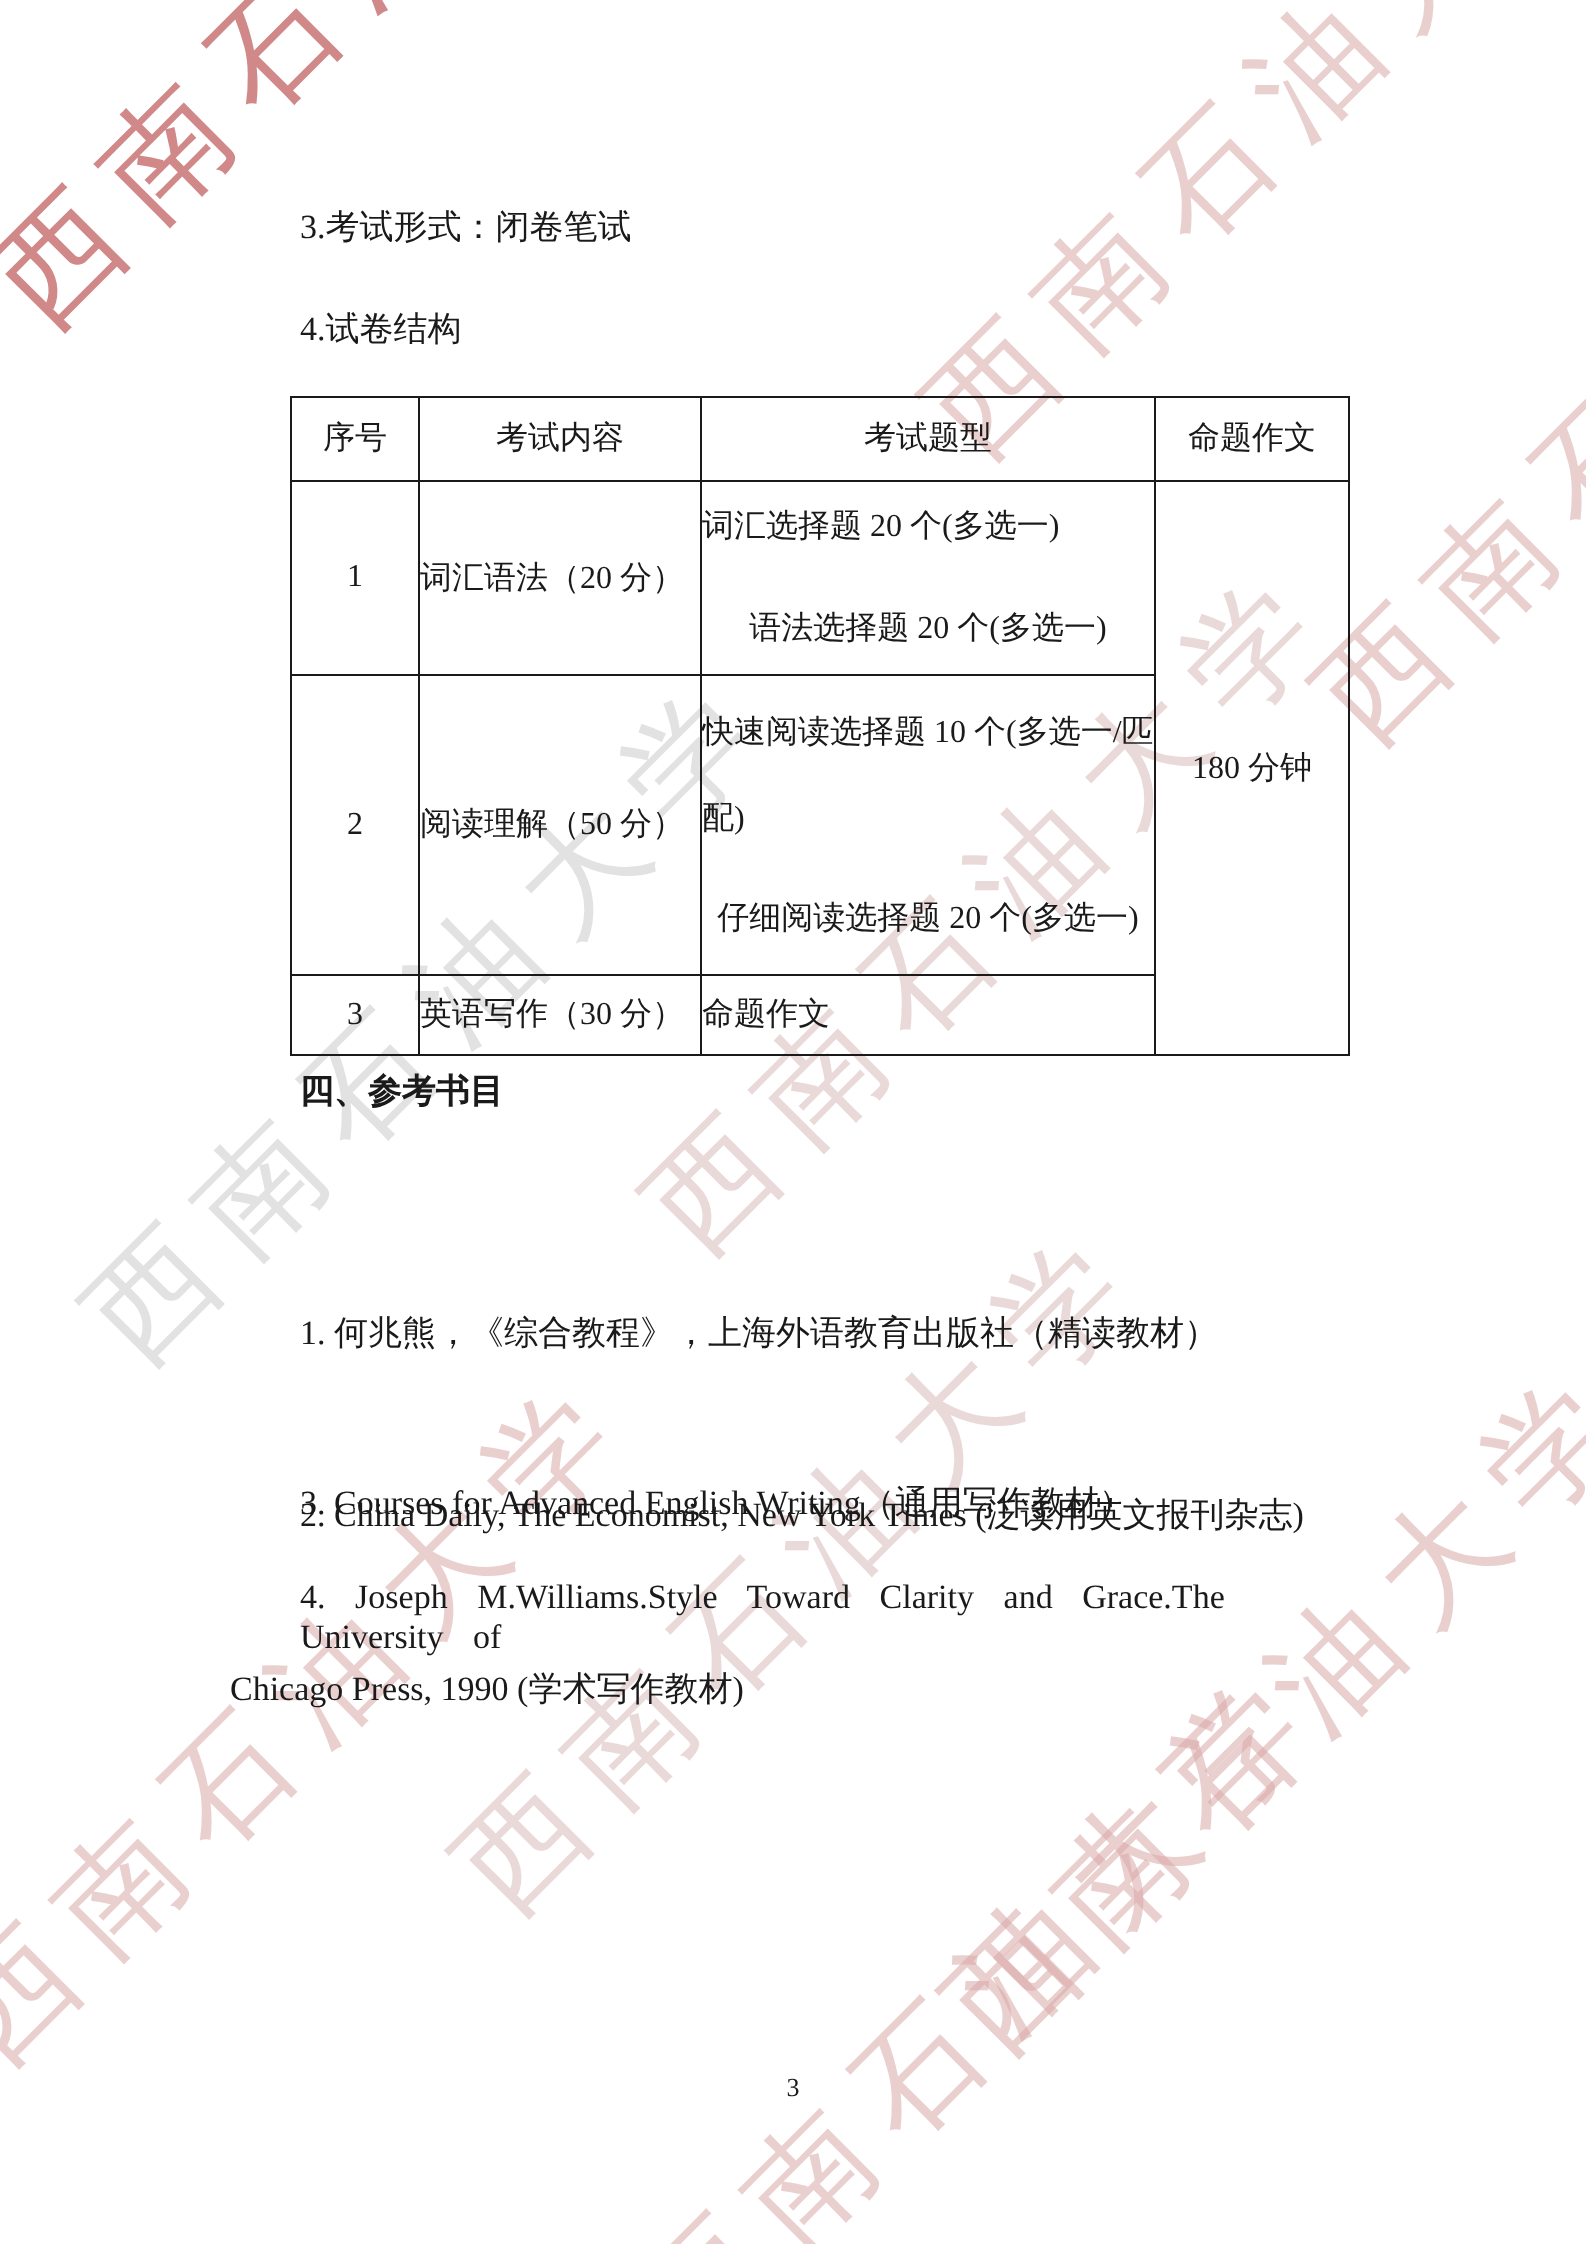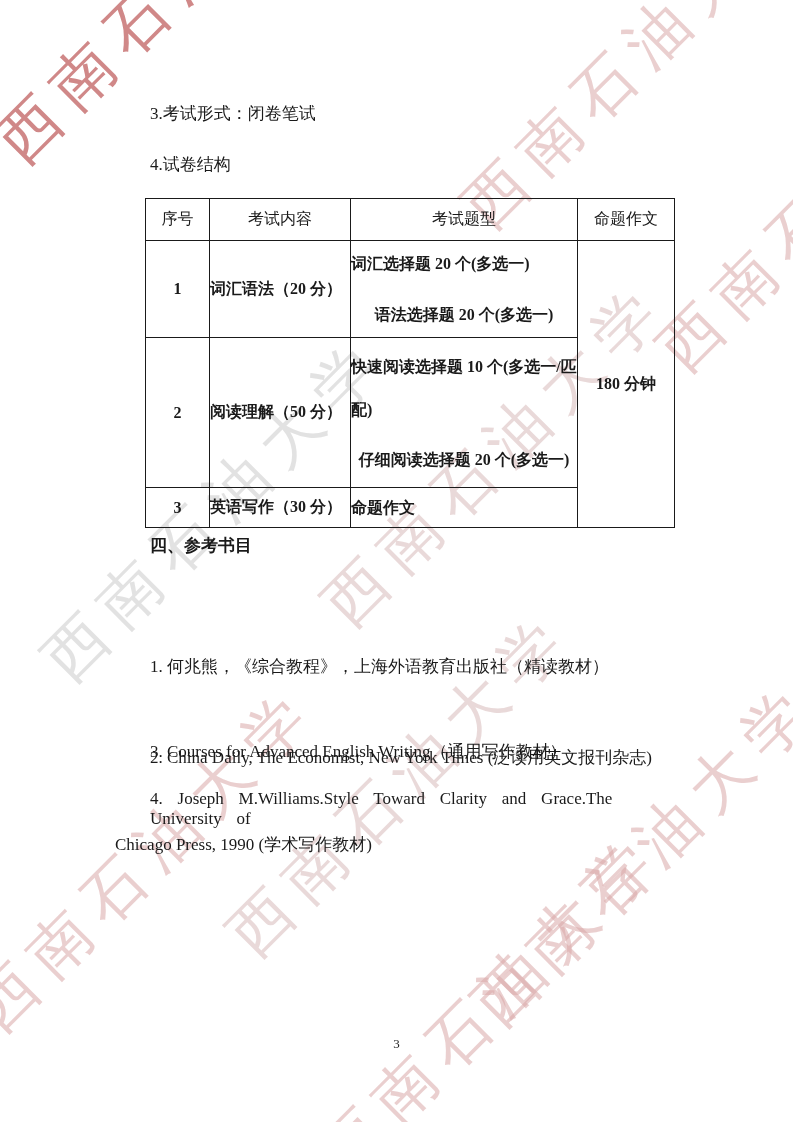--- a/index.html
+++ b/index.html
@@ -33,21 +33,21 @@
   
   .exam-table{
     position:absolute;left:145px;top:198px;z-index:2;
     border-collapse:collapse;table-layout:fixed;
     font-size:16px;
   }
   .exam-table td,.exam-table th{
     border:1px solid #1a1a1a;
     padding:0;
     vertical-align:middle;
-    font-weight:bold;
+    font-weight:normal;
     background:transparent;
   }
   .exam-table th{font-weight:normal;text-align:center;}
   .col-no{width:64px;}
   .col-content{width:141px;}
   .col-type{width:227px;}
   .col-time{width:97px;}
   .h-row{height:42px;}
   .r1{height:97px;}
   .r2{height:150px;}

